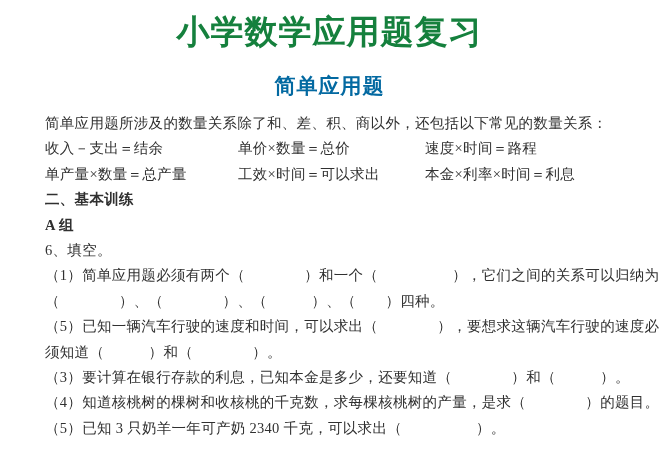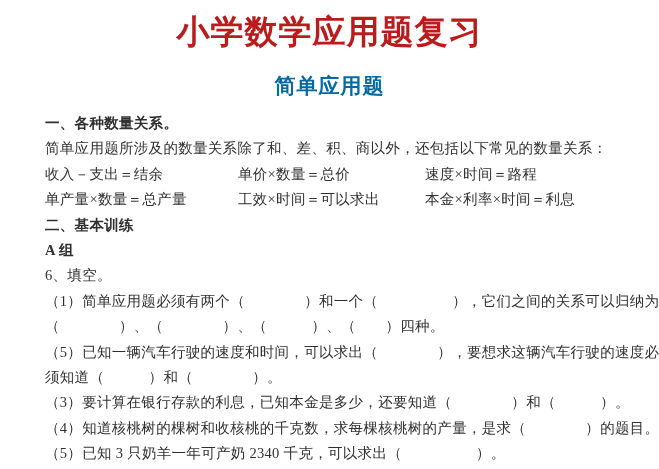--- a/index.html
+++ b/index.html
@@ -18,21 +18,21 @@
   }
   .doc-title {
     position: absolute;
     top: 10px;
     left: 0;
     width: 659px;
     text-align: center;
     font-size: 33px;
     font-weight: bold;
     letter-spacing: 1px;
-    color: #b91c1c;
+    color: #15803d;
     white-space: nowrap;
   }
   .doc-subtitle {
     position: absolute;
     top: 72px;
     left: 0;
     width: 659px;
     text-align: center;
     font-size: 21px;
     font-weight: bold;
@@ -67,21 +67,20 @@
 <body>
 
 <div class="page">
 
   <div class="doc-title">小学数学应用题复习</div>
 
   <div class="doc-subtitle">简单应用题</div>
 
   <div class="doc-body">
 
-    <div class="line bold">一、各种数量关系。</div>
 
     <div class="line">简单应用题所涉及的数量关系除了和、差、积、商以外，还包括以下常见的数量关系：</div>
 
     <div class="line formula-row">
       <span class="formula-col-1">收入－支出＝结余</span>
       <span class="formula-col-2">单价×数量＝总价</span>
       <span class="formula-col-3">速度×时间＝路程</span>
     </div>
 
     <div class="line formula-row">

